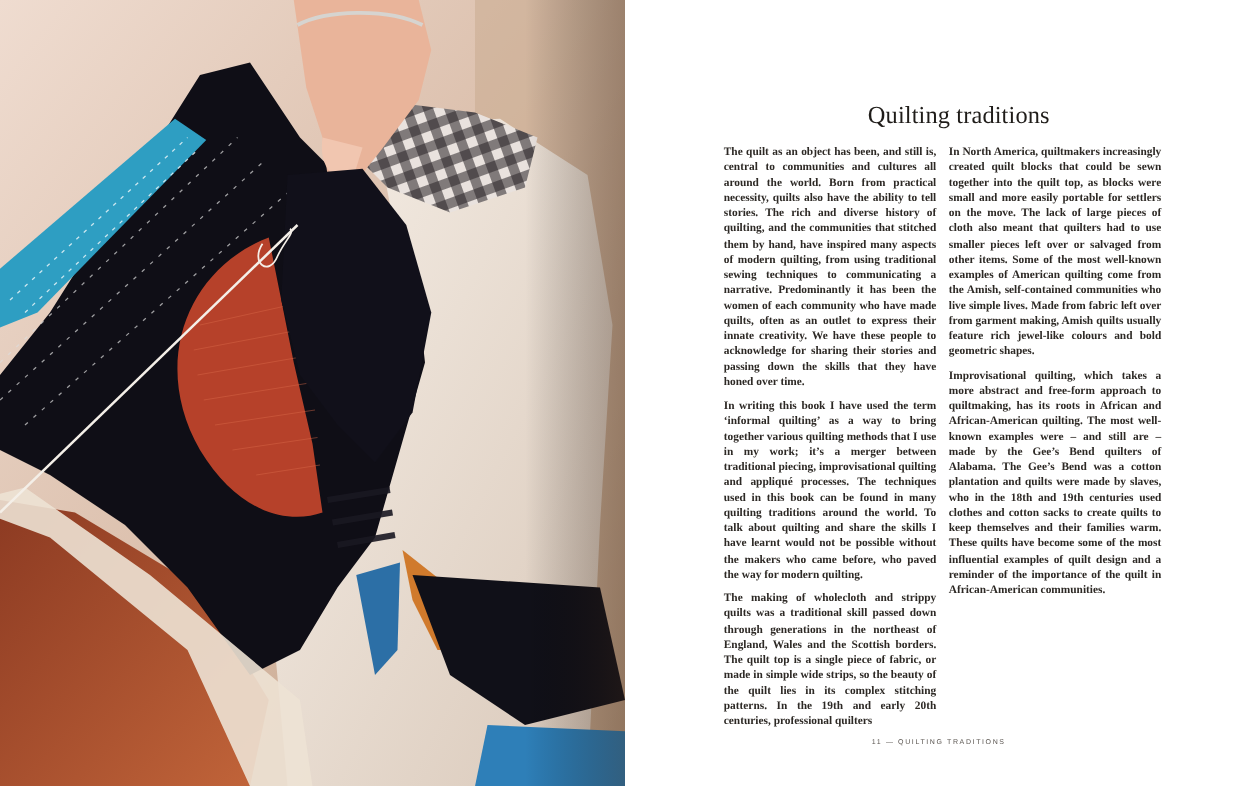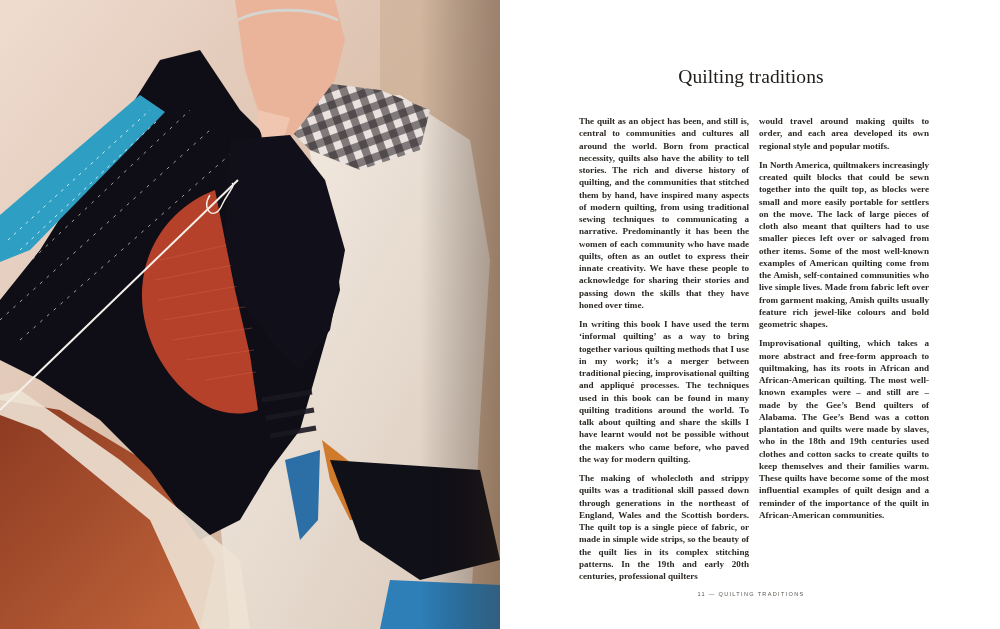--- a/index.html
+++ b/index.html
@@ -9,21 +9,21 @@
     }
     .spread { position: relative; width: 1000px; height: 629px; display: flex; }
 
     
     .photo-page { position: relative; width: 500px; height: 629px; overflow: hidden; background: #d9c3b2; }
     .photo-page svg { display: block; width: 500px; height: 629px; }
 
     
     .text-page { position: relative; width: 500px; height: 629px; background: #ffffff; }
     .page-title {
-      position: absolute; left: 79px; top: 66px; width: 344px; margin: 0;
+      position: absolute; left: 79px; top: 66px; width: 344px; margin: 16px;
       text-align: center; font-weight: normal; font-size: 19.5px; letter-spacing: 0.1px;
       color: #1f1c19;
     }
     .columns { position: absolute; left: 79px; top: 115px; width: 350px; display: flex; justify-content: space-between; }
     .col { width: 170px; }
     .col p {
       margin: 0 0 7px 0; font-size: 9.1px; line-height: 12.25px; text-align: justify;
       hyphens: none; color: #2d2925; font-weight: bold;
     }
     .col p:last-child { margin-bottom: 0; }
@@ -130,21 +130,20 @@
   <div class="text-page">
     <h1 class="page-title">Quilting traditions</h1>
 
     <div class="columns">
       <div class="col">
         <p>The quilt as an object has been, and still is, central to communities and cultures all around the world. Born from practical necessity, quilts also have the ability to tell stories. The rich and diverse history of quilting, and the communities that stitched them by hand, have inspired many aspects of modern quilting, from using traditional sewing techniques to communicating a narrative. Predominantly it has been the women of each community who have made quilts, often as an outlet to express their innate creativity. We have these people to acknowledge for sharing their stories and passing down the skills that they have honed over time.</p>
         <p>In writing this book I have used the term ‘informal quilting’ as a way to bring together various quilting methods that I use in my work; it’s a merger between traditional piecing, improvisational quilting and appliqué processes. The techniques used in this book can be found in many quilting traditions around the world. To talk about quilting and share the skills I have learnt would not be possible without the makers who came before, who paved the way for modern quilting.</p>
         <p>The making of wholecloth and strippy quilts was a traditional skill passed down through generations in the northeast of England, Wales and the Scottish borders. The quilt top is a single piece of fabric, or made in simple wide strips, so the beauty of the quilt lies in its complex stitching patterns. In the 19th and early 20th centuries, professional quilters</p>
       </div>
       <div class="col">
-        <p>would travel around making quilts to order, and each area developed its own regional style and popular motifs.</p>
         <p>In North America, quiltmakers increasingly created quilt blocks that could be sewn together into the quilt top, as blocks were small and more easily portable for settlers on the move. The lack of large pieces of cloth also meant that quilters had to use smaller pieces left over or salvaged from other items. Some of the most well-known examples of American quilting come from the Amish, self-contained communities who live simple lives. Made from fabric left over from garment making, Amish quilts usually feature rich jewel-like colours and bold geometric shapes.</p>
         <p>Improvisational quilting, which takes a more abstract and free-form approach to quiltmaking, has its roots in African and African-American quilting. The most well-known examples were – and still are – made by the Gee’s Bend quilters of Alabama. The Gee’s Bend was a cotton plantation and quilts were made by slaves, who in the 18th and 19th centuries used clothes and cotton sacks to create quilts to keep themselves and their families warm. These quilts have become some of the most influential examples of quilt design and a reminder of the importance of the quilt in African-American communities.</p>
       </div>
     </div>
 
     <div class="folio">11 — QUILTING TRADITIONS</div>
   </div>
 
 </div>
 

